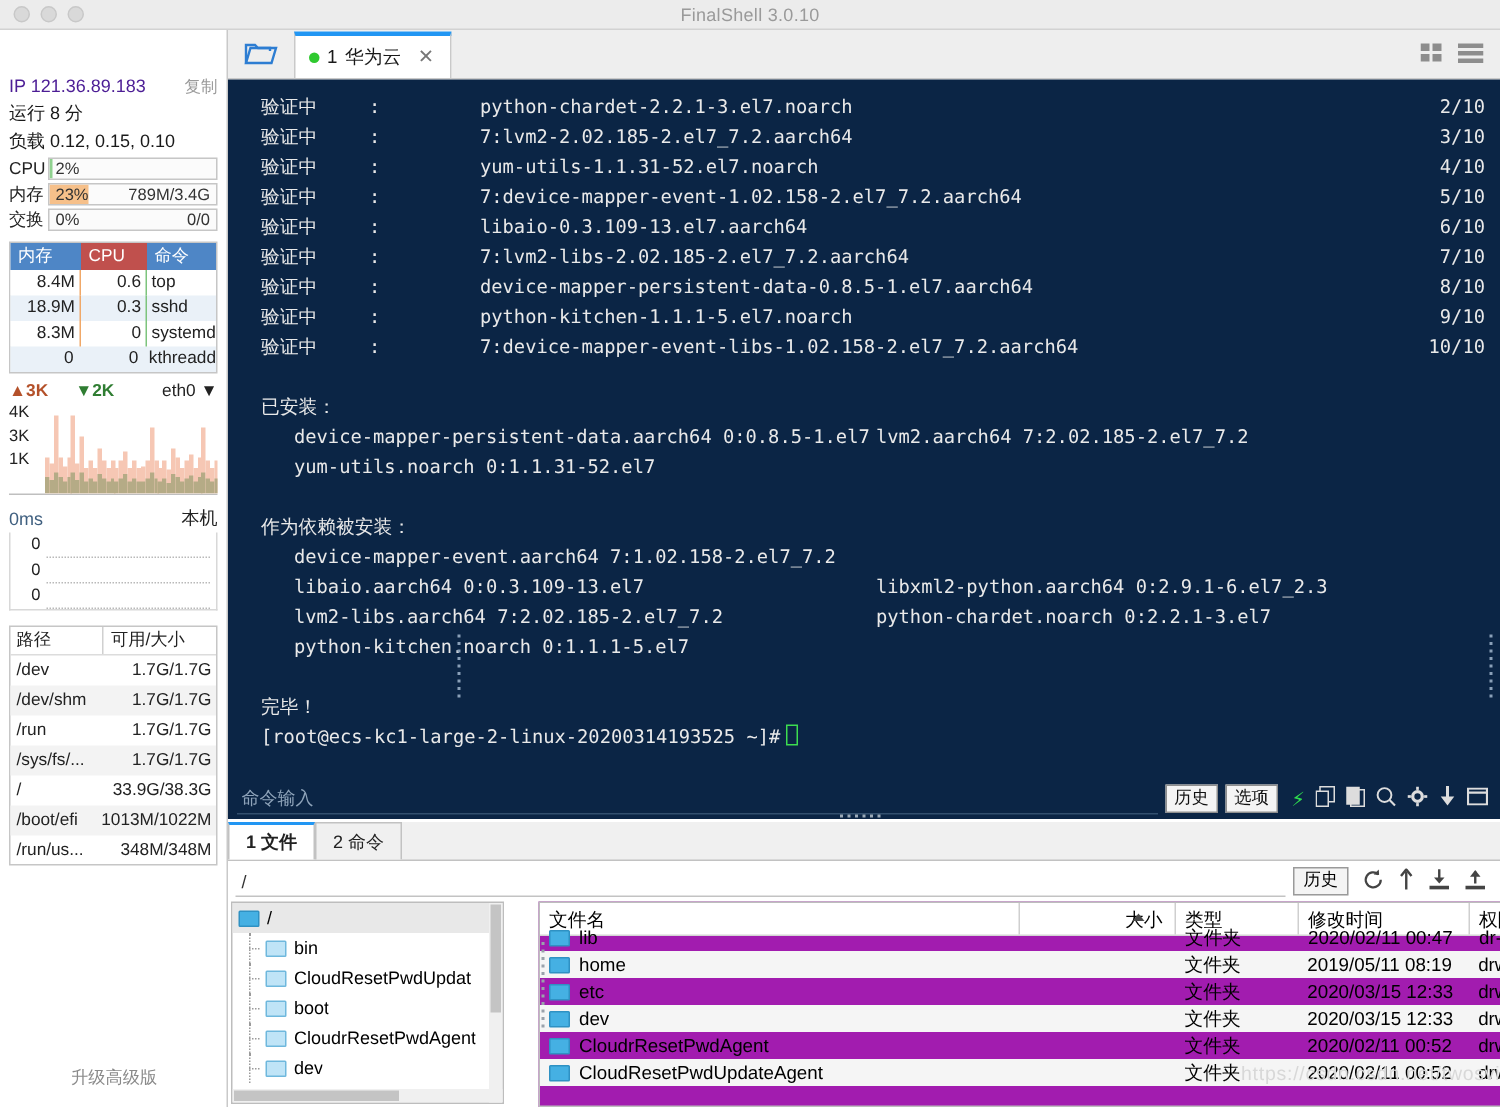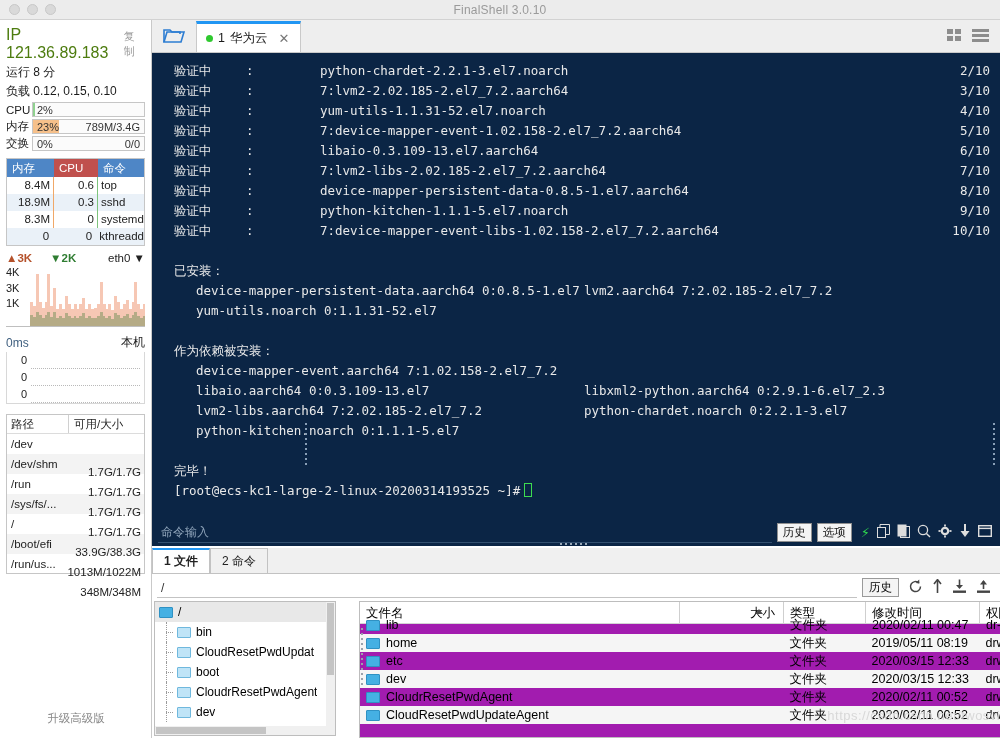--- a/index.html
+++ b/index.html
@@ -25,21 +25,21 @@
     font-size: 12px; color: #9a9a9a; letter-spacing: .2px;
   }
 
   
   .leftpanel {
     position: absolute; left: 0; top: 20px; width: 152px; height: 718px;
     background: #ffffff; border-right: 1px solid #c9c9c9;
     font-size: 11.5px; color: #222;
   }
   .ip-row { display: flex; align-items: baseline; padding: 6px 6px 0 6px; }
-  .ip-text { font-size: 16px; color: #4d7c0f; }
+  .ip-text { font-size: 12px; color: #4c1d95; margin-top: 24px; }
   .ip-copy { margin-left: auto; font-size: 11px; color: #9b9b9b; }
   .stat-line { padding: 2px 6px 0 6px; font-size: 12px; color: #1a1a1a; }
 
   .meter-row { display: flex; align-items: center; padding: 2px 6px 0 6px; }
   .meter-label { width: 26px; font-size: 11.5px; color: #222; flex: none; }
   .meter {
     position: relative; flex: 1; height: 15px; background: #fbfbfb;
     border: 1px solid #c6c6c6; overflow: hidden;
   }
   .meter .fill { position: absolute; left: 0; top: 0; bottom: 0; }
@@ -81,21 +81,21 @@
   .lat-dot-row { position: absolute; left: 24px; right: 4px; border-top: 1px dotted #b9b9b9; }
 
   
   .disk { margin: 10px 6px 0 6px; border: 1px solid #c6c6c6; background: #fff; height: 160px; }
   .disk-head { display: flex; height: 19px; font-size: 11.5px; line-height: 19px; border-bottom: 1px solid #dcdcdc; }
   .dh-path { width: 62px; padding-left: 4px; border-right: 1px solid #d0d0d0; }
   .dh-size { flex: 1; padding-left: 5px; }
   .disk-row { display: flex; height: 20px; font-size: 11.5px; line-height: 20px; }
   .disk-row.alt { background: #f3f3f3; }
   .dr-path { width: 62px; padding-left: 4px; }
-  .dr-size { flex: 1; text-align: right; padding-right: 3px; margin-top: 28px; }
+  .dr-size { flex: 1; text-align: right; padding-right: 3px; }
 
   .upgrade { position: absolute; bottom: 12px; left: 0; width: 152px; text-align: center; font-size: 11.5px; color: #8a8a8a; }
 
   
   .tabbar {
     position: absolute; left: 152px; top: 20px; width: 848px; height: 33px;
     background: #eeeeee; border-bottom: 1px solid #c9c9c9;
     display: flex; align-items: flex-end;
   }
   .folder-btn { width: 44px; height: 32px; display: flex; align-items: center; justify-content: center; }

